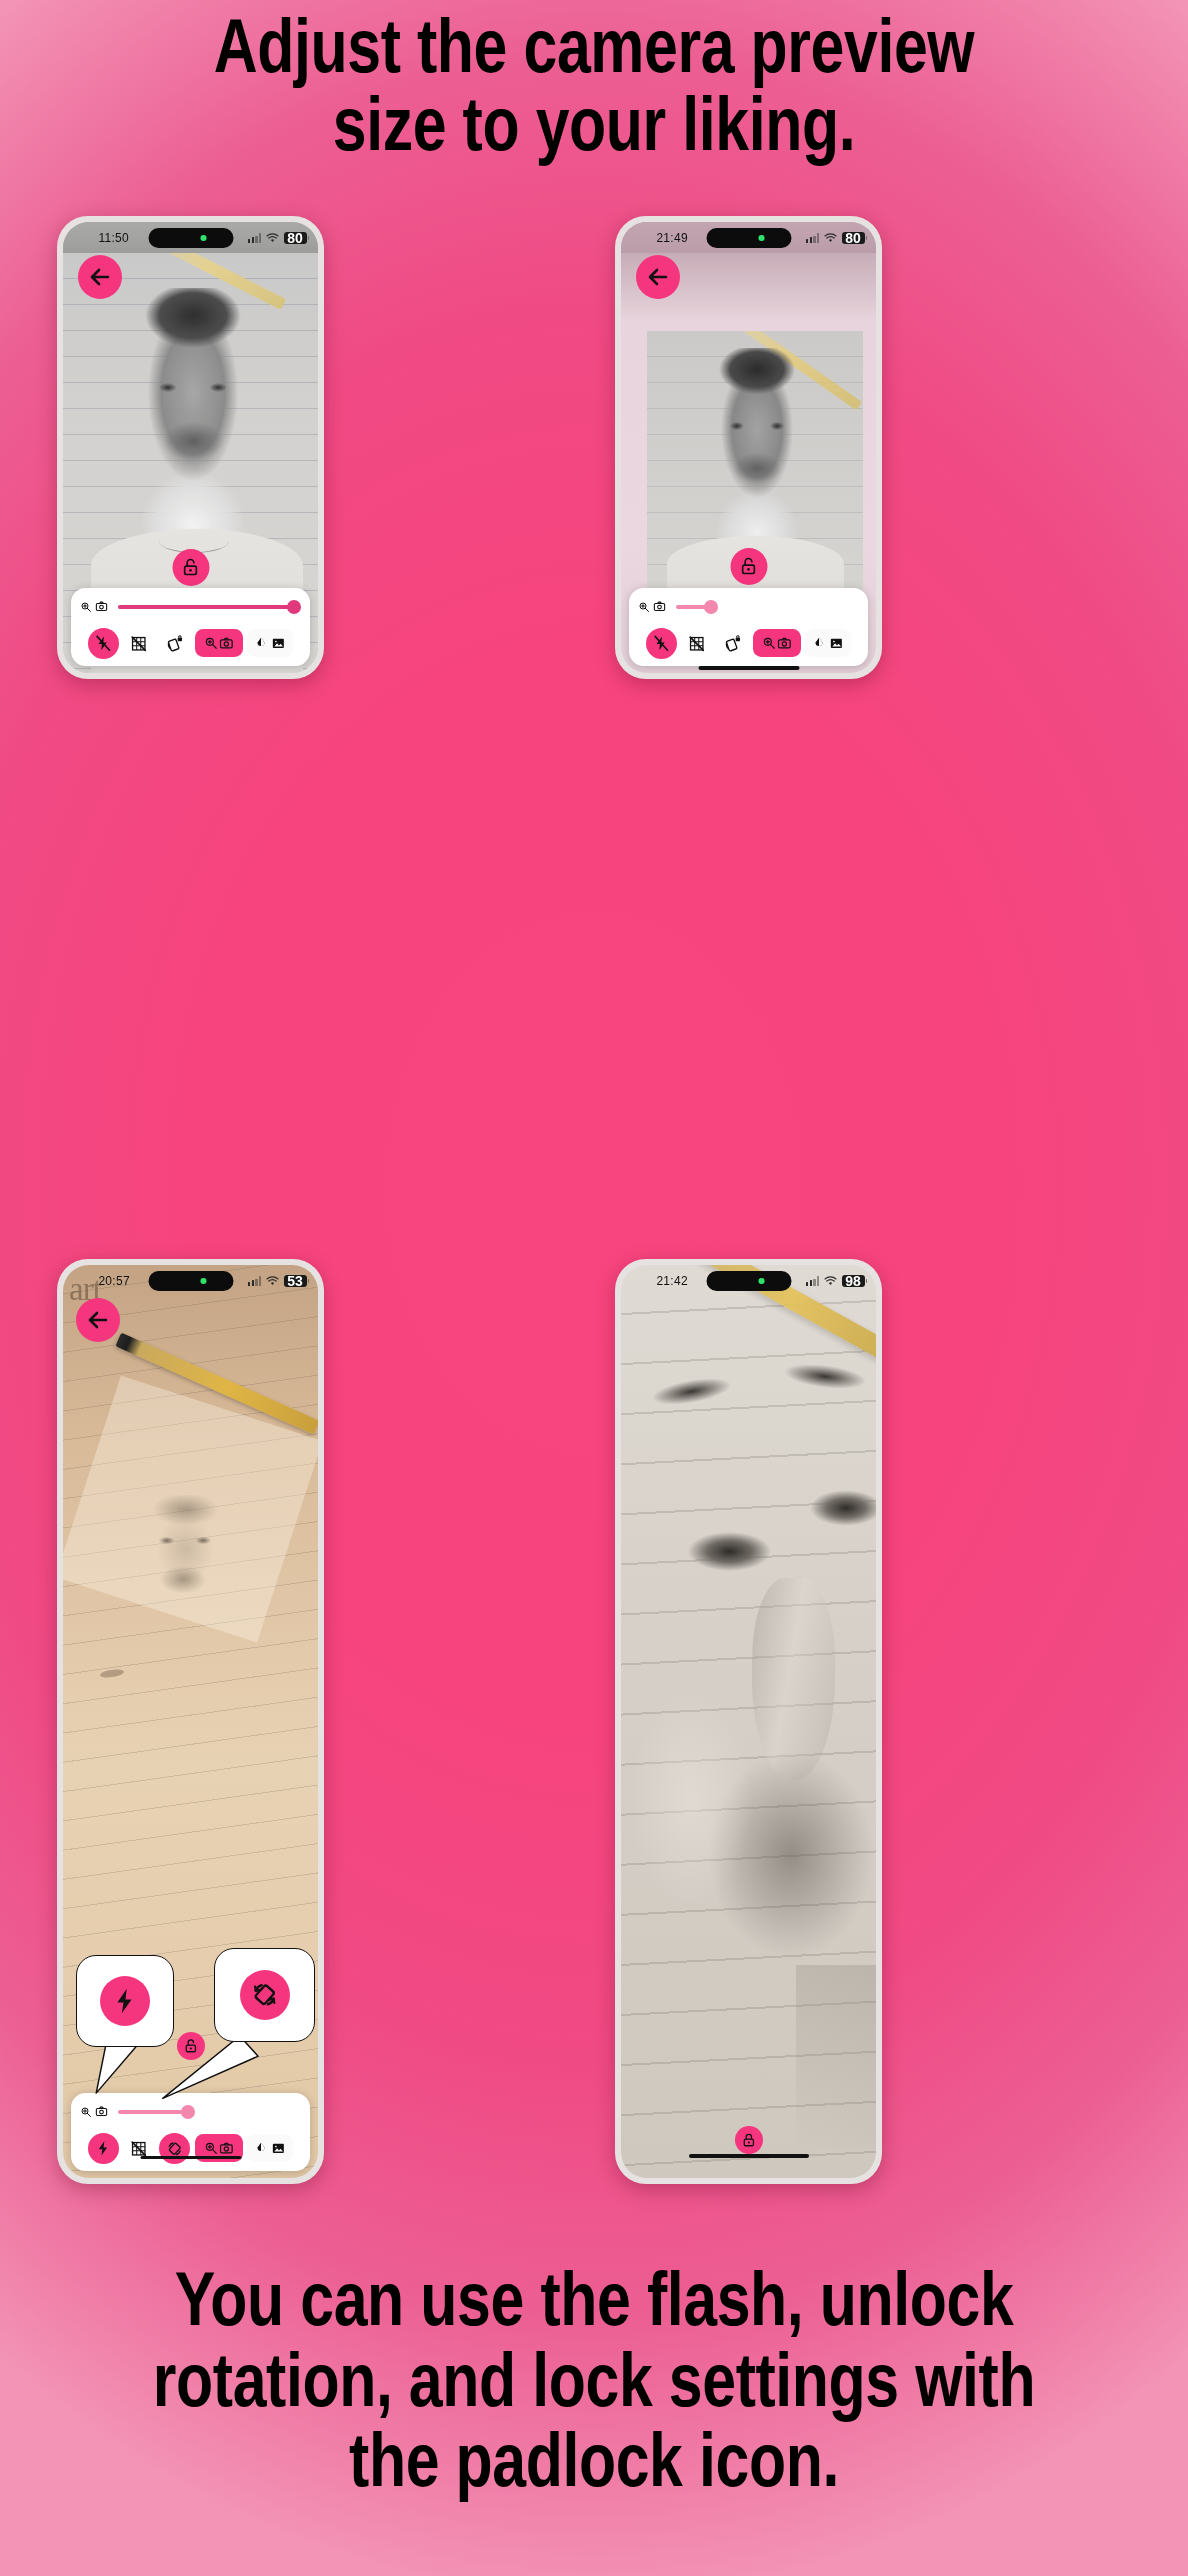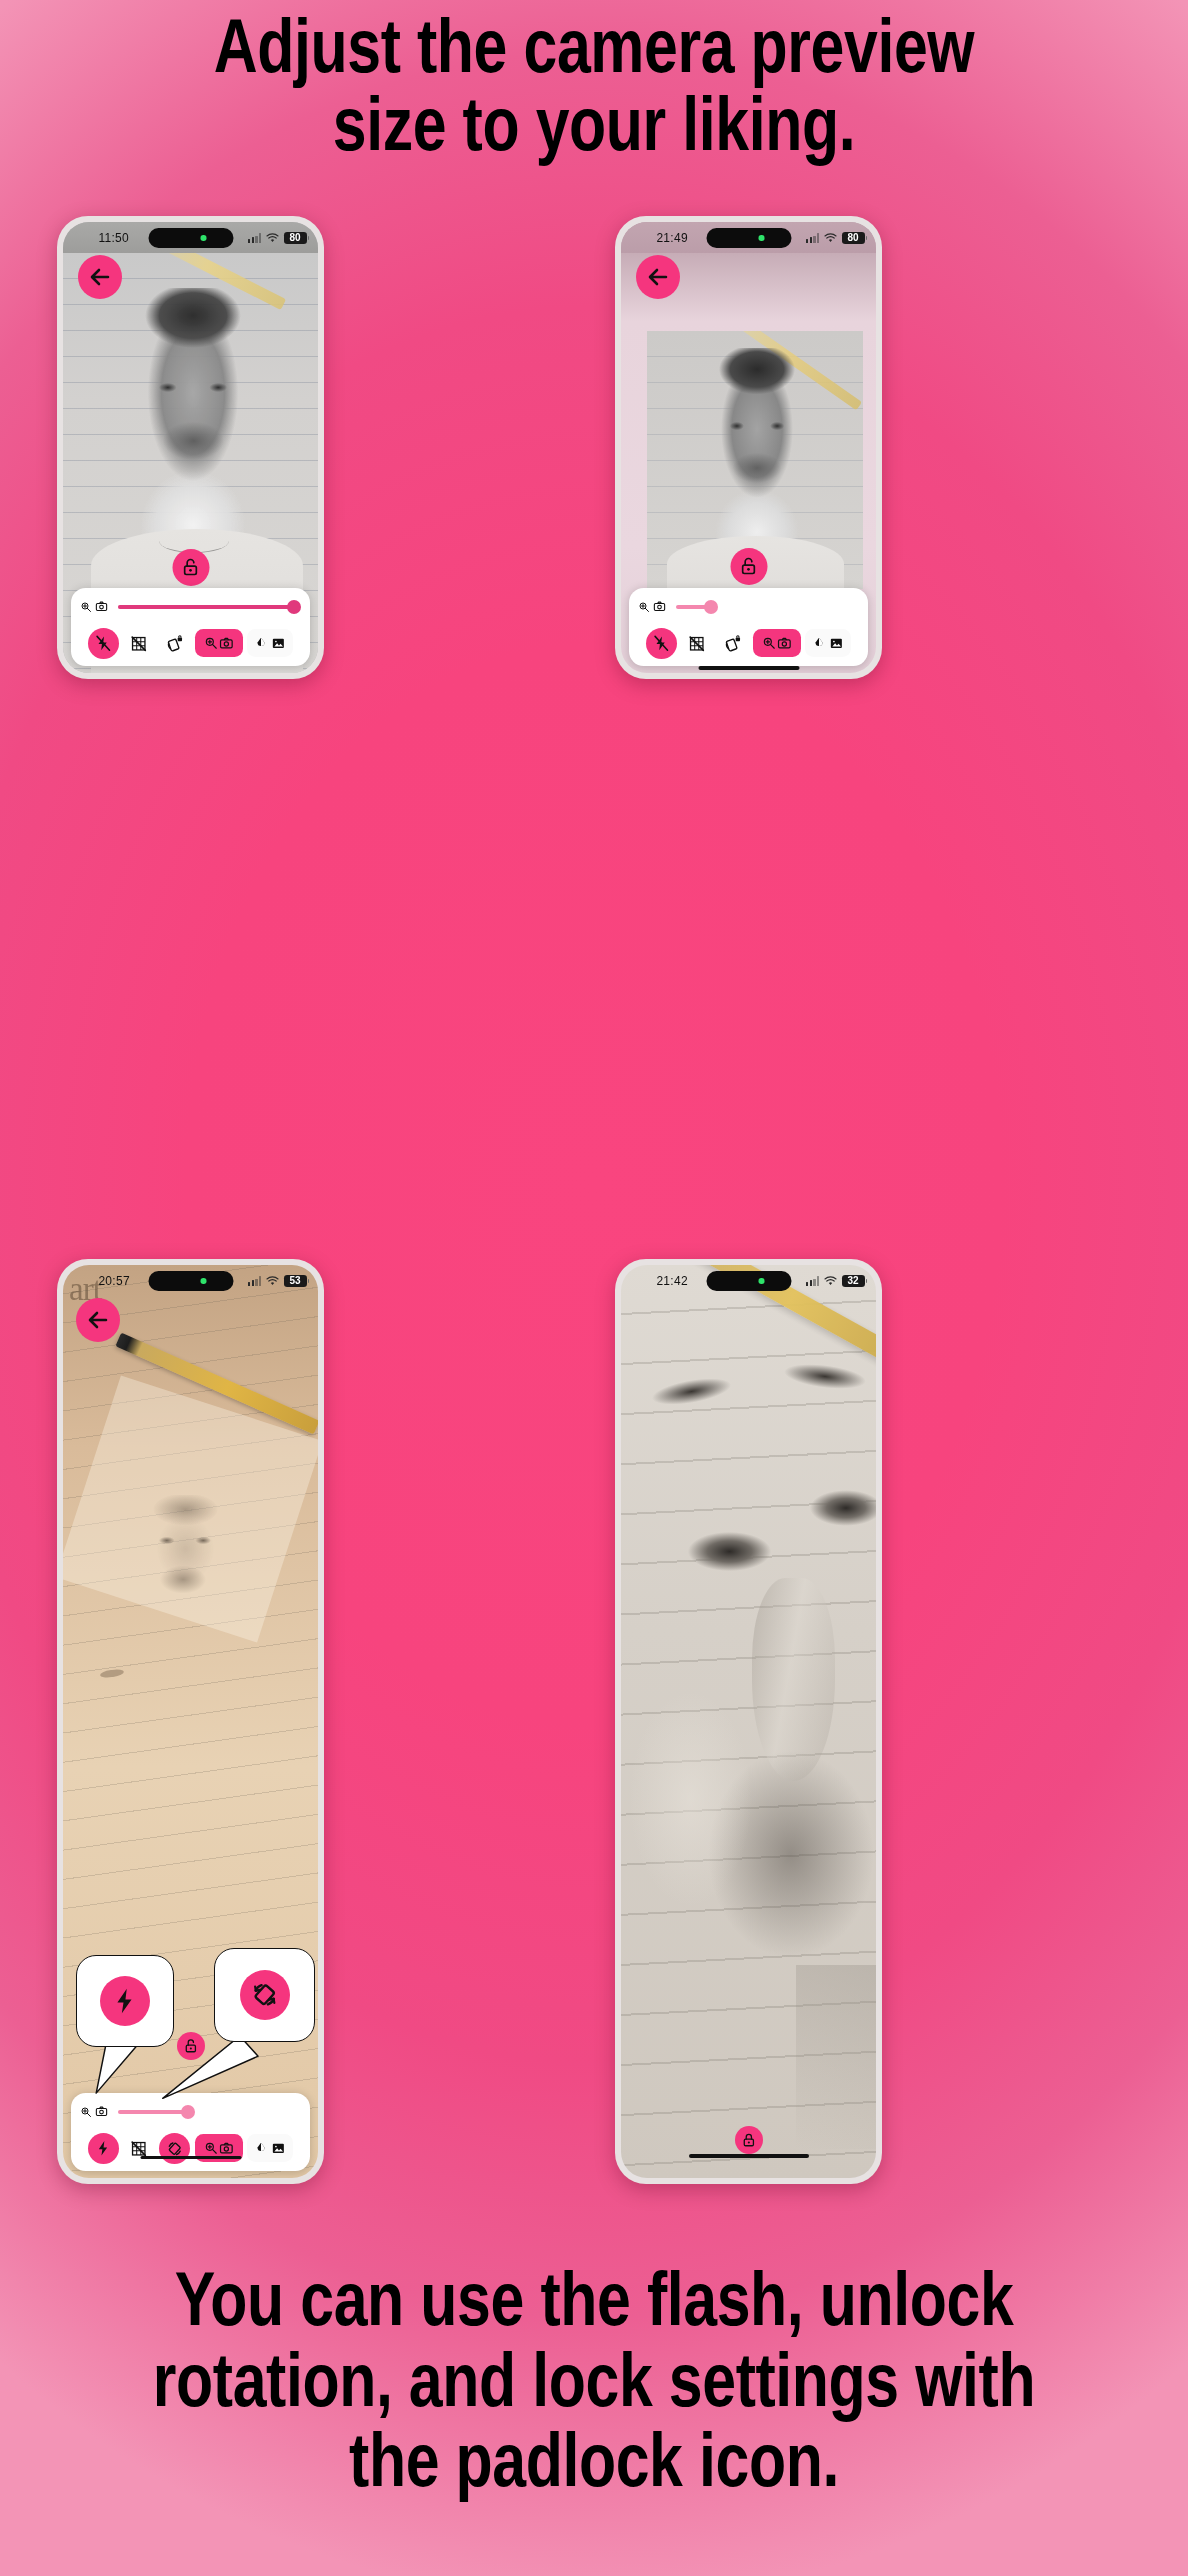--- a/index.html
+++ b/index.html
@@ -82,21 +82,21 @@
   .sig i:nth-child(1) { height: 3.7px; }
   .sig i:nth-child(2) { height: 5.5px; }
   .sig i:nth-child(3) { height: 7.4px; opacity: .45; }
   .sig i:nth-child(4) { height: 10px; opacity: .45; }
 
   .batt {
     display: inline-flex; align-items: center; justify-content: center;
     min-width: 23px; height: 12px;
     background: #1a1a1a; color: #fff;
     border-radius: 3.2px;
-    font-size: 10px; font-weight: 700;
+    font-size: 14px; font-weight: 700;
     padding: 0 2.8px;
     position: relative;
   }
   .batt::after {
     content: ""; position: absolute; right: -2.8px; top: 3.7px;
     width: 1.8px; height: 4.6px; background: #6a6a6a; border-radius: 0 0.9px 0.9px 0;
   }
 
   
   .backbtn {
@@ -691,21 +691,21 @@
             <i></i>
             <i></i>
             <i></i>
             <i></i>
           </span>
         <svg width="13" height="10" viewBox="0 0 24 18">
           <path d="M12 16.5l3.1-3.9a4.9 4.9 0 0 0-6.2 0L12 16.5z" fill="#2a2a2a"></path>
           <path d="M5.2 9.1a10.8 10.8 0 0 1 13.6 0" stroke="#2a2a2a" stroke-width="2.1" fill="none" stroke-linecap="round"></path>
           <path d="M1.8 5.2a15.8 15.8 0 0 1 20.4 0" stroke="#2a2a2a" stroke-width="2.1" fill="none" stroke-linecap="round"></path>
         </svg>
-        <span class="batt">32</span>
+        <span class="batt">98</span>
       </span>
     </div>
     <div class="island">
         <span class="dot"></span>
       </div>
 
     <div class="lockbtn small" style="bottom:24px;">
       <svg viewBox="0 0 24 24">
         <rect x="5" y="11" width="14" height="10" rx="2" stroke="#111" stroke-width="2" fill="none"></rect>
         <path d="M8 11V7.5a4 4 0 0 1 8 0V11" stroke="#111" stroke-width="2" fill="none" stroke-linecap="round"></path>

